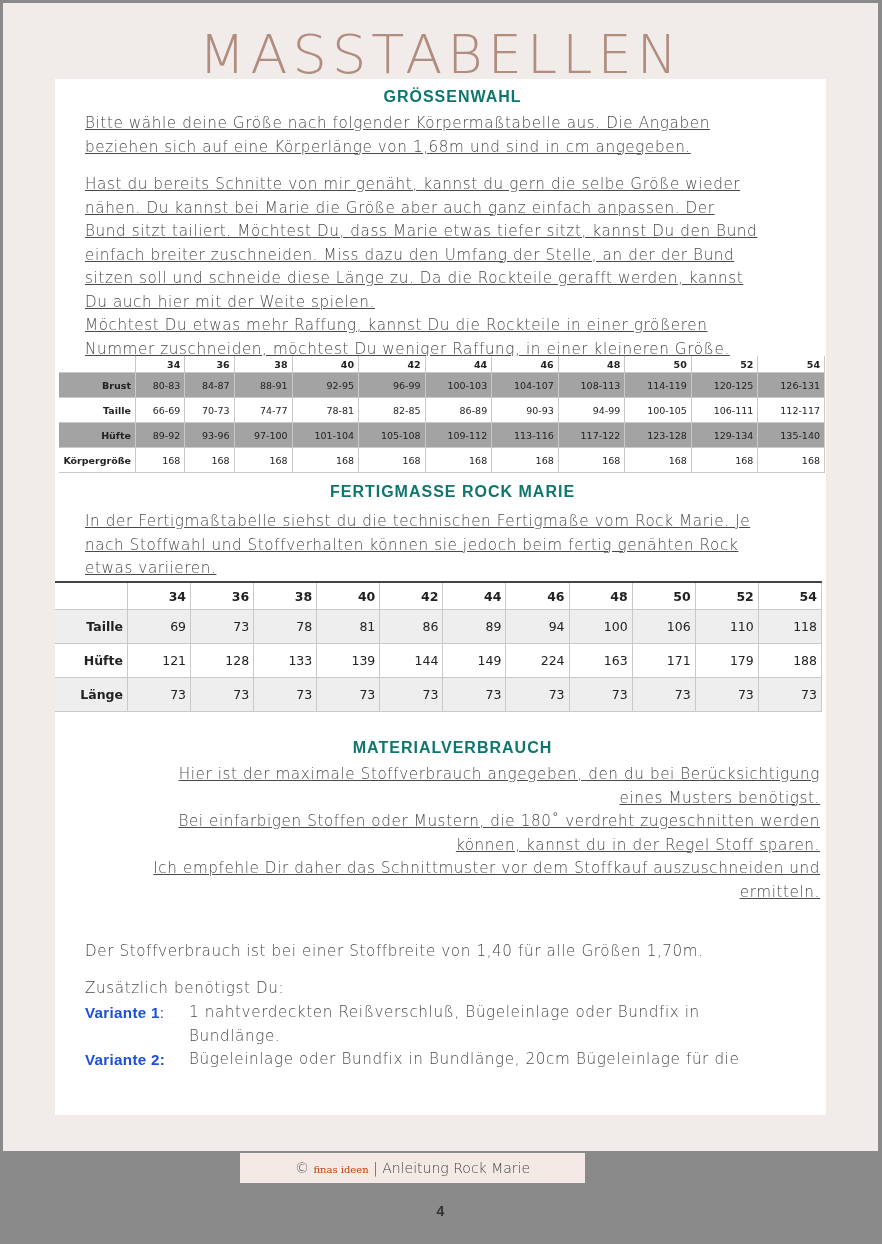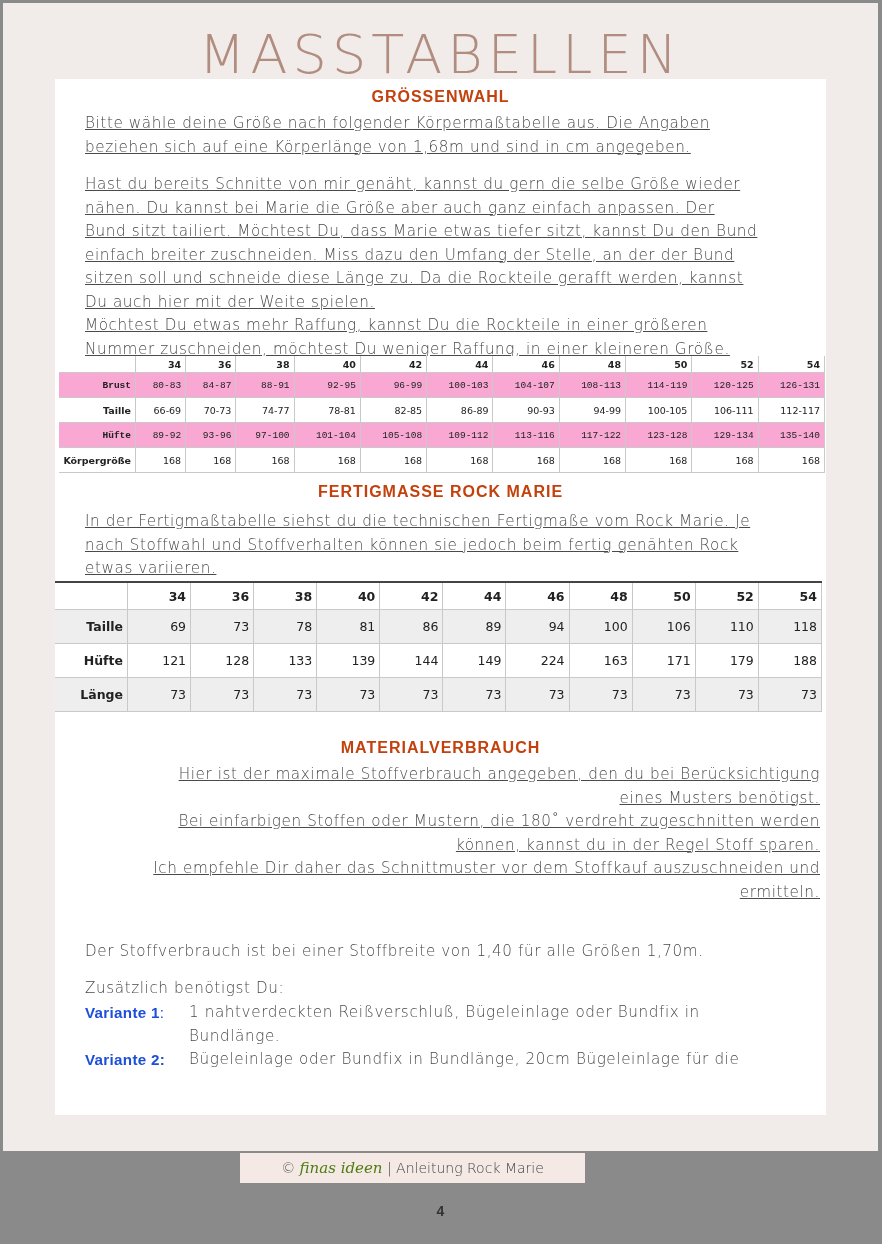--- a/index.html
+++ b/index.html
@@ -17,43 +17,43 @@
     font-family: "DejaVu Sans", sans-serif; font-weight: 200;
     font-size: 53px; letter-spacing: 5px; color: #b08d7f;
     line-height: 68px; transform: scaleX(1.02);
   }
   .card {
     position: absolute; background: #ffffff;
   }
   .card1 { left: 52px; top: 76px; width: 771px; height: 660px; }
   .card2 { left: 52px; top: 736px; width: 771px; height: 376px; }
   .section-heading {
-    position: absolute; left: 0; width: 100%; text-align: center;
+    position: absolute; left: 12px; width: 100%; text-align: center;
     font-family: "Liberation Sans", sans-serif; font-weight: bold;
-    font-size: 16px; letter-spacing: 1px; color: #c2410c;
+    font-size: 16px; letter-spacing: 1px; color: #0f766e;
   }
   .para {
     position: absolute; left: 30px; width: 735px;
     font-family: "DejaVu Sans", sans-serif; font-weight: 300;
     font-size: 15.2px; line-height: 23.5px; letter-spacing: 0.6px;
     color: #4a4a4a; margin: 0;
     font-stretch: condensed;
   }
   .para span { display: block; text-decoration: underline; }
   table.size {
     position: absolute; border-collapse: collapse;
     font-family: "DejaVu Sans", sans-serif; color: #222;
   }
   table.size td, table.size th {
     border: 1px solid #c9c9c9; text-align: right; padding: 0 4px 0 2px;
   }
   table.t1 { left: 4px; top: 277px; width: 766px; font-size: 9.5px; }
   table.t1 th { height: 16px; font-weight: bold; background: #fff; border-top: none; }
   table.t1 td { height: 24px; }
-  table.t1 tr.shade td { background: #f9a8d4; font-family: Liberation Mono, monospace; }
+  table.t1 tr.shade td { background: #a3a3a3; }
   table.t1 td.rl { font-weight: bold; width: 70px; }
   table.t2 { left: 0; top: 502px; width: 767px; font-size: 12.5px; }
   table.t2 tr.head th { height: 26px; font-weight: bold; border-top: 2px solid #444; background: #fff; }
   table.t2 td { height: 33px; }
   table.t2 tr.shade td { background: #eeeeee; }
   table.t2 td.rl { font-weight: bold; width: 66px; }
   table.size tr td:first-child, table.size tr th:first-child { border-left: none; }
   .variant { position: absolute; left: 30px; width: 735px;
     font-family: "DejaVu Sans", sans-serif; font-weight: 300; font-size: 15.2px;
     line-height: 23.5px; letter-spacing: 0.6px; color: #4a4a4a; }
@@ -61,21 +61,21 @@
   .variant .txt { display:inline-block; width: 620px; vertical-align: top; }
   .footer-band {
     position: absolute; left: 237px; top: 1150px; width: 345px; height: 30px;
     background: #f4e9e5;
   }
   .footer-text {
     position: absolute; left: 0; top: 0; width: 100%; text-align: center;
     line-height: 30px; font-family: "DejaVu Sans", sans-serif; font-size: 14px;
     color: #444; font-weight: 300;
   }
-  .footer-logo { font-family: "DejaVu Serif", serif; font-style: italic; font-size: 15px; color: #4d7c0f; }
+  .footer-logo { font-family: "DejaVu Serif", serif; font-size: 10px; color: #c2410c; }
   .page-num {
     position: absolute; left: 0; top: 1200px; width: 100%; text-align: center;
     font-family: "Liberation Sans", sans-serif; font-weight: bold; font-size: 14px; color: #333;
   }
 </style>
 </head>
 <body>
 
 <div class="page">
   <div class="page-title">MASSTABELLEN</div>

